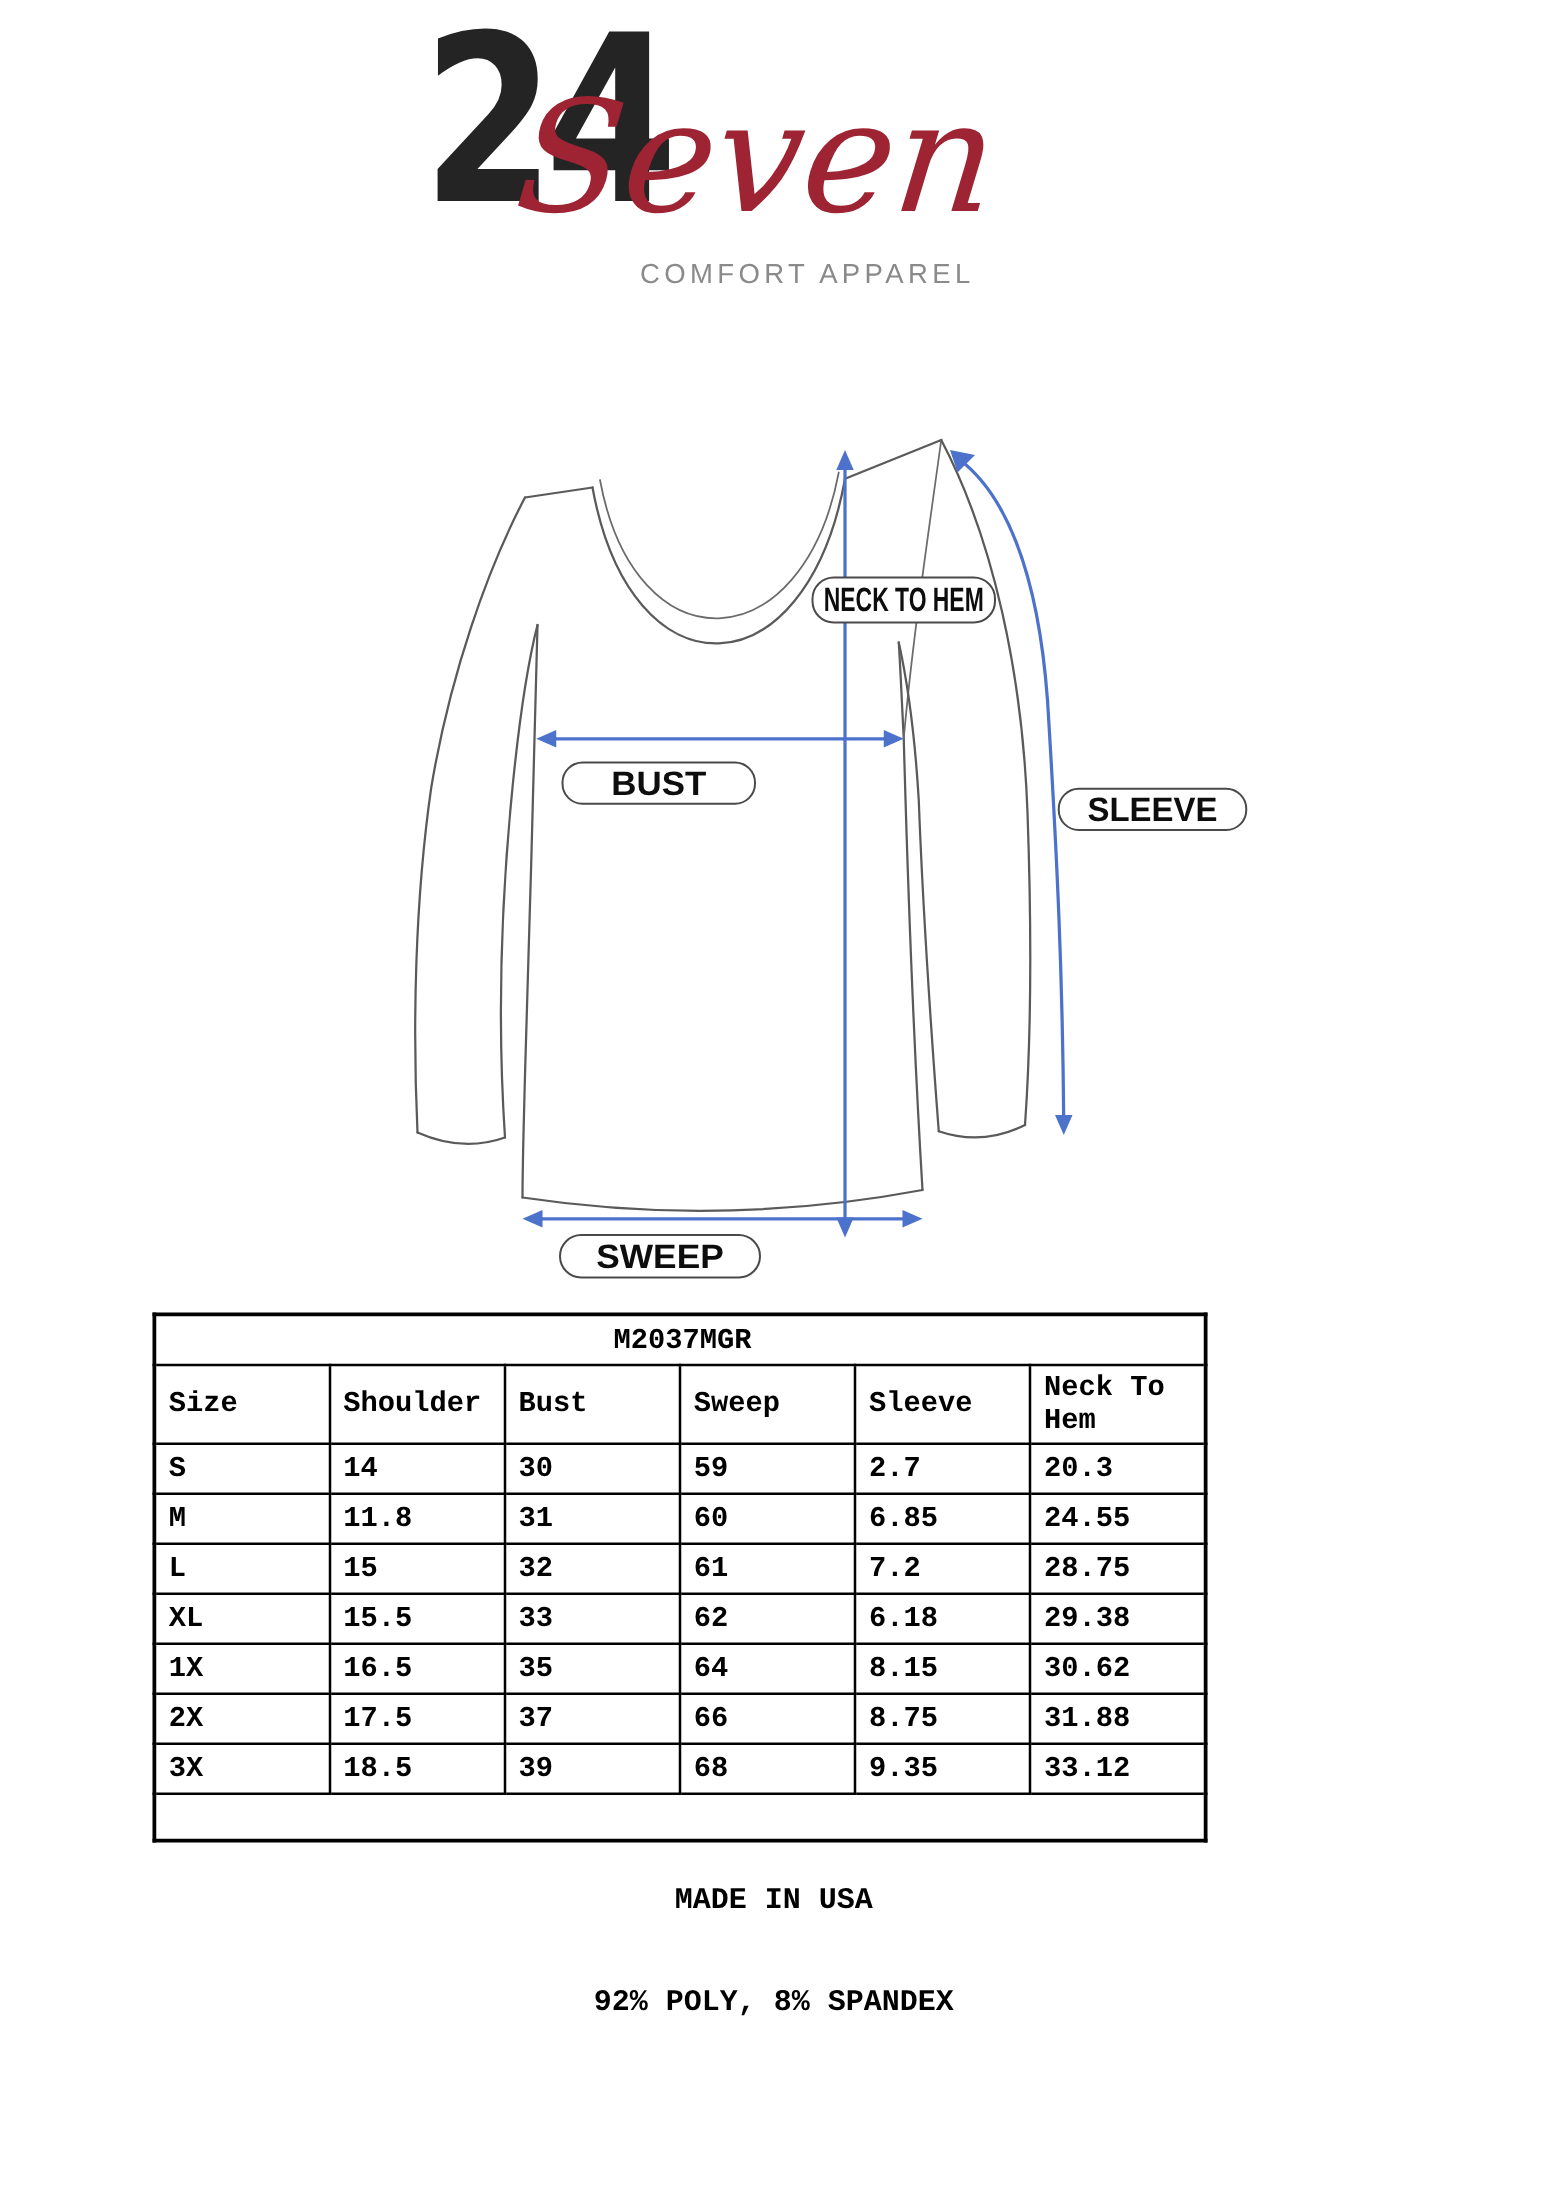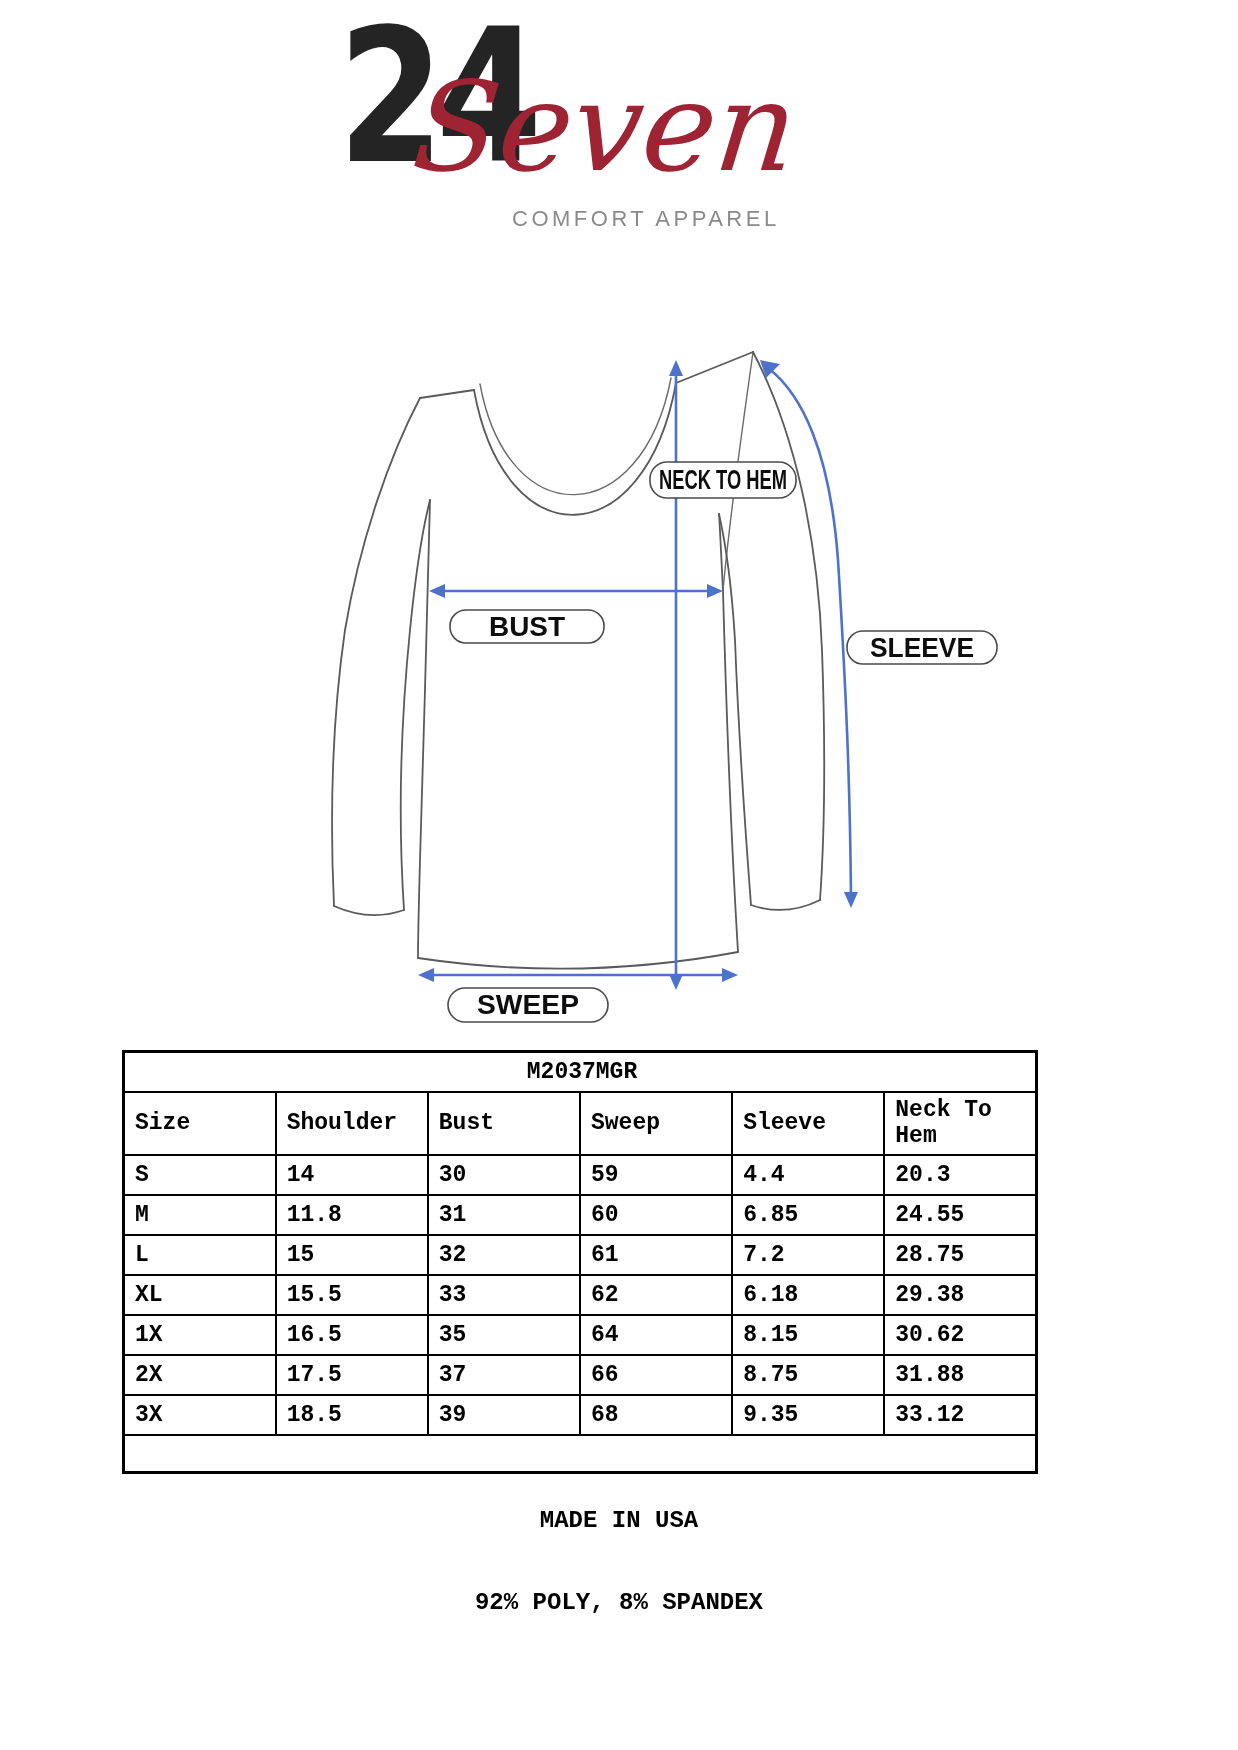--- a/index.html
+++ b/index.html
@@ -61,21 +61,21 @@
     font-family: "Liberation Sans", sans-serif;
     font-weight: 600;
     fill: #0d0d0d;
     text-anchor: middle;
   }
 
   
   .size-table {
     position: absolute;
     left: 122px; top: 1050px;
-    width: 916px;
+    width: 844px;
     border-collapse: collapse;
     table-layout: fixed;
     font-family: "Liberation Mono", "DejaVu Sans Mono", monospace;
     font-weight: 700;
     font-size: 23px;
     color: #000;
   }
   .size-table td, .size-table th {
     border: 2px solid #000;
     padding: 2px 6px 2px 10px;
@@ -194,21 +194,21 @@
           <th>Sleeve</th>
           <th>Neck To Hem</th>
         </tr>
     </thead>
     <tbody id="size-rows">
         <tr>
           <td>S</td>
           <td>14</td>
           <td>30</td>
           <td>59</td>
-          <td>4.4</td>
+          <td>2.7</td>
           <td>20.3</td>
         </tr>
         <tr>
           <td>M</td>
           <td>11.8</td>
           <td>31</td>
           <td>60</td>
           <td>6.85</td>
           <td>24.55</td>
         </tr>

